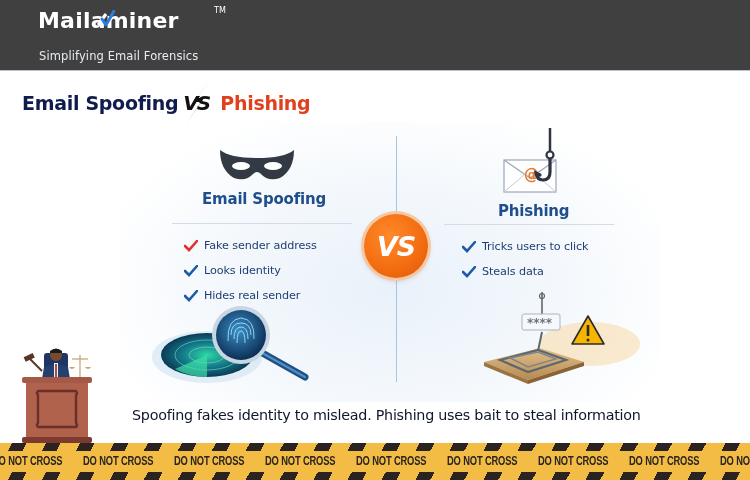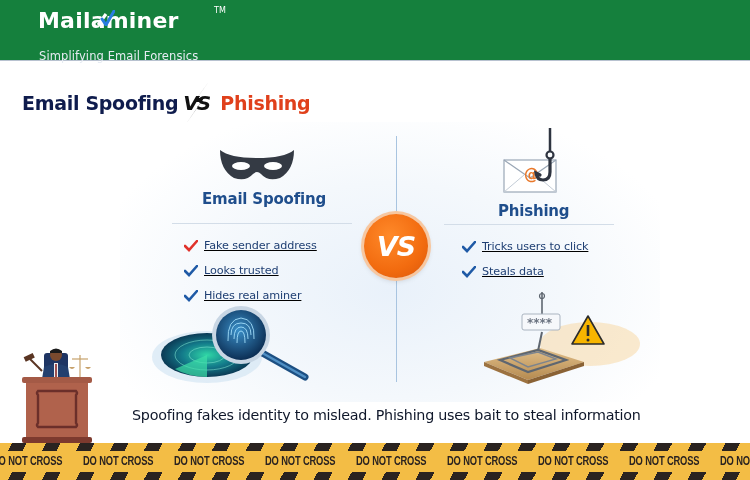--- a/index.html
+++ b/index.html
@@ -1,20 +1,20 @@
 <!DOCTYPE html>
 <html><head>
 <meta charset="utf-8">
 <style>
   * { box-sizing: border-box; margin: 0; padding: 0; }
   html, body { width: 750px; height: 480px; overflow: hidden; background: #ffffff; }
   body { position: relative; font-family: "Liberation Sans", sans-serif; }
 
   
-  .header { position: absolute; left: 0; top: 0; width: 750px; height: 61px; background: #15803d; border-bottom: 1px solid #b8c2d0; }
+  .header { position: absolute; left: 0; top: 0; width: 750px; height: 71px; background: #404040; border-bottom: 1px solid #b8c2d0; }
   .logo { position: absolute; left: 38px; top: 8px; }
   .logo-name { font-family: "DejaVu Sans", sans-serif; font-weight: bold; font-size: 22px; color: #ffffff; letter-spacing: 0.2px; line-height: 26px; position: relative; }
   .logo-name .x { color: #ffffff; position: relative; display: inline-block; }
   .logo-check { position: absolute; left: 59px; top: 2px; width: 18px; height: 16px; }
   .logo-tm { position: absolute; left: 160px; top: -2px; font-size: 8px; color: #ffffff; font-family: "DejaVu Sans", sans-serif; margin-left: 16px; }
   .logo-tag { font-family: "DejaVu Sans", sans-serif; font-size: 11.5px; color: #e6ebf2; margin-left: 1px; margin-top: 15px; letter-spacing: 0.1px; }
 
   
   .title { position: absolute; left: 22px; top: 88px; height: 30px; display: flex; align-items: center; font-family: "DejaVu Sans", sans-serif; font-weight: bold; font-size: 19px; }
   .title-a { color: #0f1c4d; letter-spacing: -0.3px; }
@@ -23,21 +23,21 @@
   .title-b { color: #e0401b; letter-spacing: -0.3px; }
 
   
   .panel { position: absolute; left: 120px; top: 122px; width: 540px; height: 280px;
     background: radial-gradient(ellipse at 50% 60%, #e9f1fa 0%, #f4f8fc 45%, #ffffff 80%); }
   .divider-v { position: absolute; left: 396px; top: 136px; width: 1px; height: 246px; background: #a8c4e0; }
 
   .col-title { position: absolute; font-family: "DejaVu Sans", sans-serif; font-weight: bold; color: #1f4e8c; font-size: 15px; letter-spacing: -0.2px; }
   .col-rule { position: absolute; height: 1px; background: #d3dde8; }
 
-  .list { position: absolute; list-style: none; text-decoration: underline; }
+  .list { position: absolute; list-style: none; }
   .list li { display: flex; align-items: center; height: 25px; font-family: "DejaVu Sans", sans-serif; font-size: 11.2px; color: #1f3f73; letter-spacing: -0.1px; }
   .list li svg { margin-right: 6px; flex: none; }
 
   .vs-badge { position: absolute; left: 364px; top: 214px; width: 64px; height: 64px; border-radius: 50%;
     background: radial-gradient(circle at 40% 35%, #ff8a2a 0%, #f26b0f 60%, #d9560a 100%);
     box-shadow: 0 0 0 3px #f7c7a0, 0 2px 6px rgba(0,0,0,0.2);
     display: flex; align-items: center; justify-content: center; }
   .vs-badge span { font-family: "DejaVu Sans", sans-serif; font-weight: bold; font-size: 27px; color: #ffffff; letter-spacing: -1px; font-style: italic; }
 
   .caption { position: absolute; left: 132px; top: 407px; font-family: "DejaVu Sans", sans-serif; font-size: 14.3px; color: #0f172a; letter-spacing: -0.25px; white-space: nowrap; }
@@ -94,27 +94,27 @@
   <li>
     <svg width="14" height="12" viewBox="0 0 14 12">
         <path d="M1 6 L5 10 L13 1" stroke="#e0322b" stroke-width="2.6" fill="none" stroke-linecap="round"></path>
       </svg>
     <span>Fake sender address</span>
   </li>
   <li>
     <svg width="14" height="12" viewBox="0 0 14 12">
         <path d="M1 6 L5 10 L13 1" stroke="#1f5aa6" stroke-width="2.6" fill="none" stroke-linecap="round"></path>
       </svg>
-    <span>Looks trusted</span>
-  </li>
-  <li>
-    <svg width="14" height="12" viewBox="0 0 14 12">
-        <path d="M1 6 L5 10 L13 1" stroke="#1f5aa6" stroke-width="2.6" fill="none" stroke-linecap="round"></path>
-      </svg>
-    <span>Hides real aminer</span>
+    <span>Looks identity</span>
+  </li>
+  <li>
+    <svg width="14" height="12" viewBox="0 0 14 12">
+        <path d="M1 6 L5 10 L13 1" stroke="#1f5aa6" stroke-width="2.6" fill="none" stroke-linecap="round"></path>
+      </svg>
+    <span>Hides real sender</span>
   </li>
 </ul>
 
 <svg style="position:absolute;left:145px;top:305px" width="190" height="85" viewBox="0 0 190 85">
   <defs>
     <radialGradient id="rad" cx="50%" cy="50%" r="50%">
       <stop offset="0%" stop-color="#2fd6a6"></stop>
       <stop offset="55%" stop-color="#137a8a"></stop>
       <stop offset="100%" stop-color="#0b3a55"></stop>
     </radialGradient>

